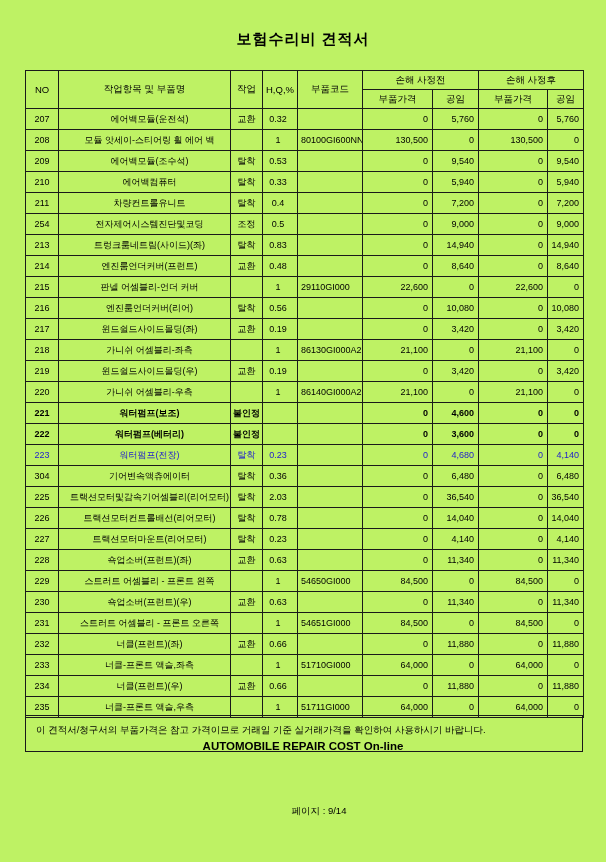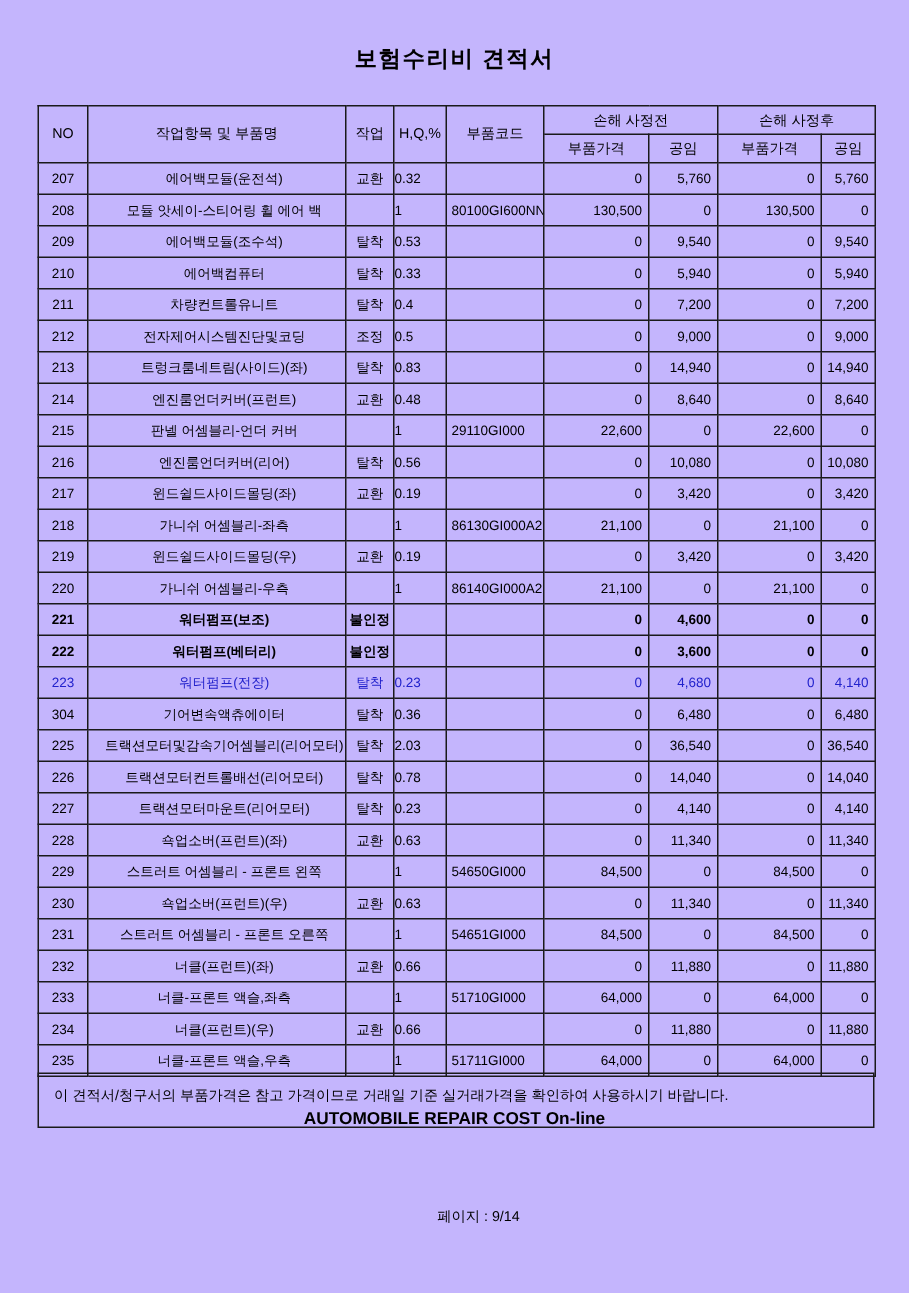--- a/index.html
+++ b/index.html
@@ -1,19 +1,19 @@
 <!DOCTYPE html>
 <html><head>
 <meta charset="utf-8">
 <style>
   html,body{margin:0;padding:0;background:#fff;}
   .page{
     position:relative;
     width:606px;height:862px;
-    background:#c4b5fd;
+    background:#bef264;
     font-family:"Liberation Sans","DejaVu Sans",sans-serif;
     color:#000;
     overflow:hidden;
   }
   .title{
     position:absolute;top:30px;left:0;width:100%;
     margin:0;text-align:center;
     font-size:15px;font-weight:bold;letter-spacing:1px;
   }
   table.estimate{
@@ -33,21 +33,21 @@
   table.estimate thead th{
     height:18px;
     font-weight:normal;
     font-size:9.5px;
     text-align:center;
   }
   table.estimate tbody td{height:20px;}
   .c-no{text-align:center;}
   .c-item{text-align:center;padding-left:10px !important;}
   .c-work{text-align:center;}
-  .c-hq{text-align:left;padding-right:4px !important;}
+  .c-hq{text-align:center;padding-right:4px !important;}
   .c-code{text-align:left;padding-left:3px !important;letter-spacing:0;}
   .c-num{text-align:right;padding-right:4px !important;}
   .row-bold{font-weight:bold;}
   .notice-box{
     position:absolute;left:25px;top:715px;
     width:558px;height:37px;
     box-sizing:border-box;
     border:1px solid #1a1a1a;
     font-size:9.5px;
     padding:8px 10px 0 10px;
@@ -147,21 +147,21 @@
           <td class="c-item">차량컨트롤유니트</td>
           <td class="c-work">탈착</td>
           <td class="c-hq">0.4</td>
           <td class="c-code"></td>
           <td class="c-num">0</td>
           <td class="c-num">7,200</td>
           <td class="c-num">0</td>
           <td class="c-num">7,200</td>
         </tr>
         <tr>
-          <td class="c-no">212</td>
+          <td class="c-no">254</td>
           <td class="c-item">전자제어시스템진단및코딩</td>
           <td class="c-work">조정</td>
           <td class="c-hq">0.5</td>
           <td class="c-code"></td>
           <td class="c-num">0</td>
           <td class="c-num">9,000</td>
           <td class="c-num">0</td>
           <td class="c-num">9,000</td>
         </tr>
         <tr>

